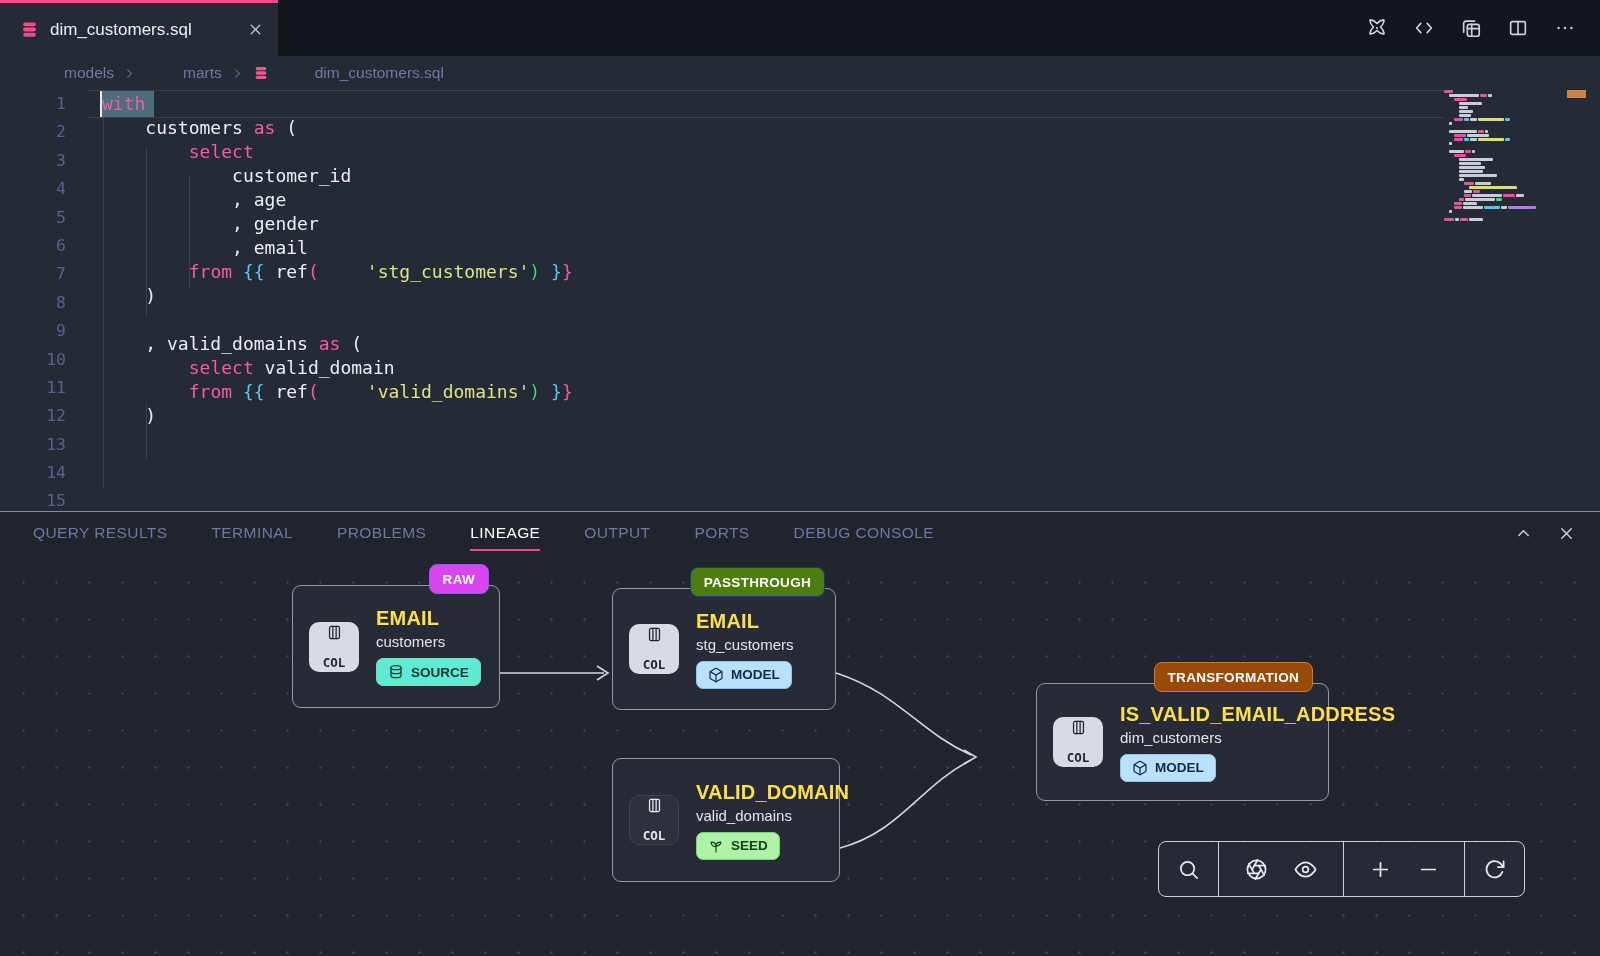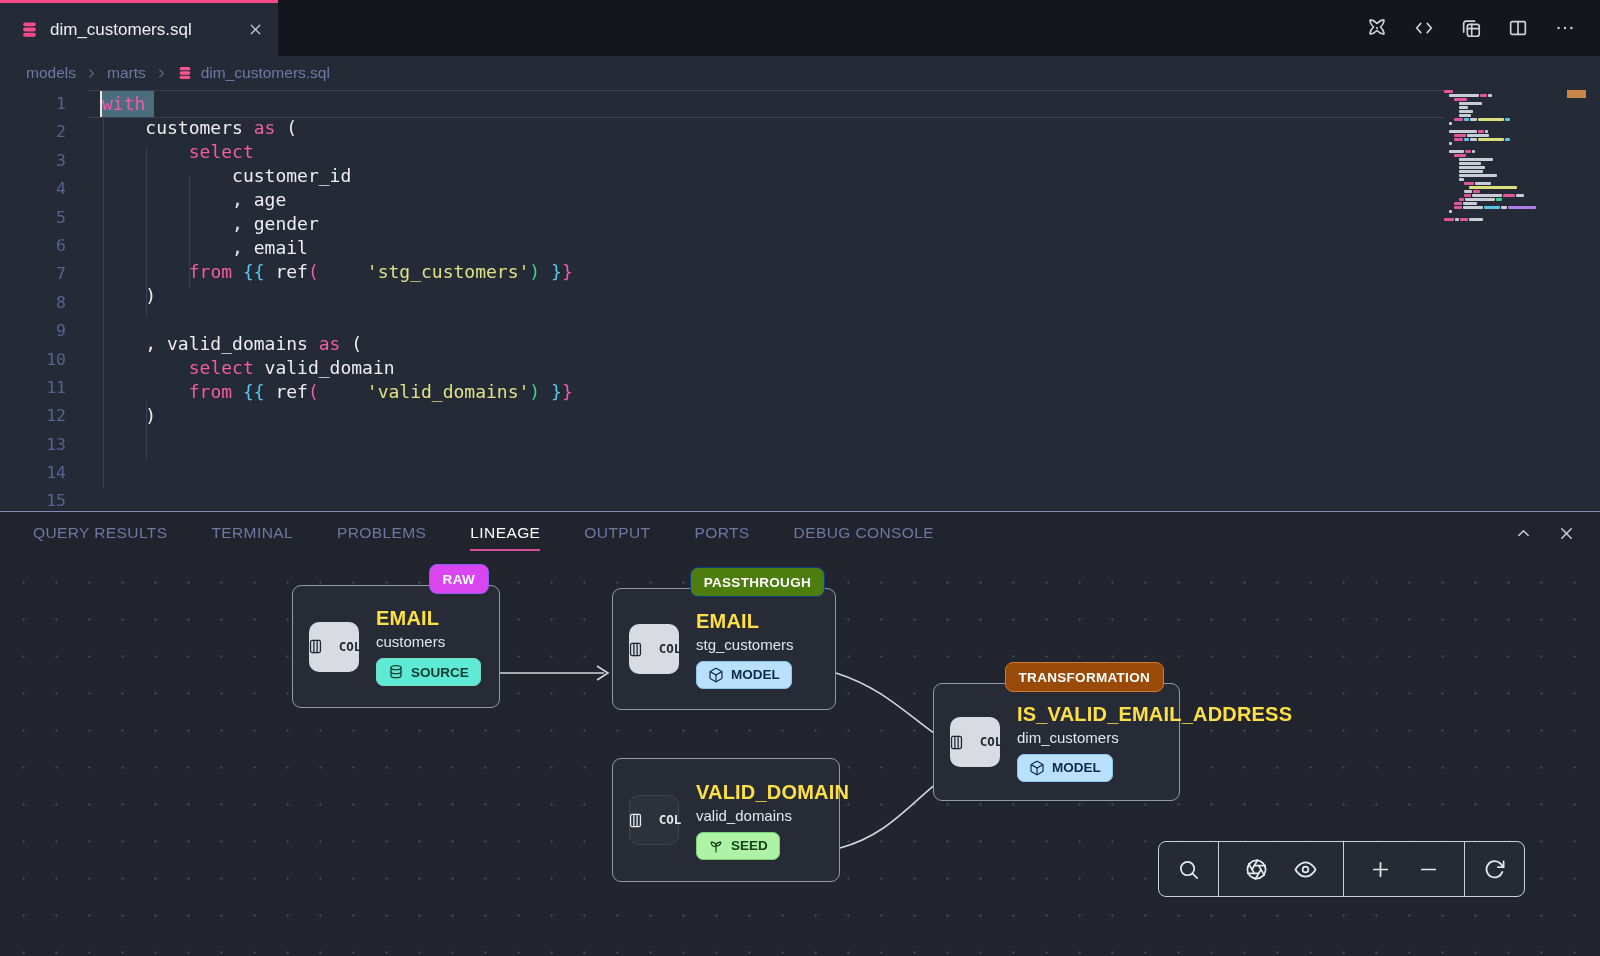--- a/index.html
+++ b/index.html
@@ -15,21 +15,21 @@
   .tab .close { margin-left:auto; width:17px; height:17px; color:#c3c6cf; }
   .tabbar-actions { margin-left:auto; display:flex; align-items:center; gap:25px; padding-right:24px; color:#cfd2d9; }
   .tabbar-actions .abtn { width:22px; height:22px; display:flex; cursor:pointer; }
   .tabbar-actions svg { width:100%; height:100%; }
 
   
   .breadcrumb { position:absolute; top:56px; left:0; right:0; height:34px; background:#252a37;
                 display:flex; align-items:center; gap:8px; padding-left:26px; color:#7079a6; font-size:15.5px; }
   .breadcrumb .sep { width:15px; height:15px; color:#5c6488; }
   .breadcrumb .dbicon { width:16px; height:16px; color:#f9548c; }
-  .crumb { cursor:pointer; }
+  .crumb { cursor:pointer;margin-left:38px; }
 
   
   .editor { position:absolute; top:90px; left:0; right:0; height:421px; background:#252a37; overflow:hidden;
             font-family:"DejaVu Sans Mono","Liberation Mono",monospace; }
   .curline { position:absolute; left:88px; right:156px; top:0; height:28.4px;
              border-top:1px solid #3b4152; border-bottom:1px solid #3b4152; }
   .gutter { position:absolute; left:0; top:0; width:66px; text-align:right; color:#57628e; font-size:16.5px; }
   .gutter div { height:28.4px; line-height:28.4px; }
   .code { position:absolute; left:0; top:0; right:140px; padding-left:102px; font-size:18px; color:#eceef2; white-space:pre; }
   .cl { height:24px; line-height:28.4px; }
@@ -57,21 +57,21 @@
              background-image:radial-gradient(circle,#3d424e 1.1px,transparent 1.45px);
              background-size:33px 37px; background-position:7px 9px; }
   .edges { position:absolute; inset:0; }
   .lnode { position:absolute; background:#272b35; border:1px solid #939aa5; border-radius:9px;
            display:flex; align-items:center; gap:17px; padding:0 16px; cursor:pointer; }
   .ltag { position:absolute; top:-22px; right:10px; height:30px; padding:0 13px; display:flex; align-items:center;
           border-radius:8px; color:#fff; font-size:13.5px; font-weight:700; letter-spacing:.3px; }
   .ltag.raw { background:#d946ef; border:1px solid #8a5cf0; }
   .ltag.passthrough { background:#4d7c0f; border:1.5px solid #0b3e86; }
   .ltag.transformation { background:#9a4a08; border:1.5px solid #cf7b28; right:15px; }
-  .lcol { width:50px; height:50px; border-radius:10px; display:flex; flex-direction:row;
+  .lcol { width:50px; height:50px; border-radius:10px; display:flex; flex-direction:column;
           align-items:center; justify-content:center; gap:15px; flex:0 0 auto; cursor:pointer; }
   .lcol.light { background:#d8dbe1; color:#23262e; }
   .lcol.dark  { background:#2c313c; color:#e7eaef; border:1px solid #3d4454; }
   .lcol svg { width:17px; height:17px; }
   .lcol span { font-family:"DejaVu Sans Mono","Liberation Mono",monospace; font-size:12.5px; font-weight:700; line-height:1.05; }
   .lbody { display:flex; flex-direction:column; gap:3px; }
   .ltitle { color:#fde047; font-size:20px; font-weight:700; letter-spacing:.2px; }
   .lsub { color:#e3e6ec; font-size:15px; }
   .lpill { margin-top:5px; display:inline-flex; align-items:center; gap:7px; height:28px; padding:0 11px;
            border-radius:7px; font-size:13.5px; font-weight:700; width:max-content; }
@@ -327,21 +327,21 @@
                 <svg viewBox="0 0 24 24" fill="none" stroke="currentColor" stroke-width="1.8" stroke-linecap="round" stroke-linejoin="round">
                   <path d="M12 21v-8"></path>
                   <path d="M12 13C12 9 9.5 6.2 4.8 6.2c0 4.6 3 6.8 7.2 6.8z"></path>
                   <path d="M12 11.5c.2-3.2 2.6-5.3 7.2-5.3-.3 4.1-2.9 5.6-7.2 5.6"></path>
                 </svg>
               </span>
               <span>SEED</span>
             </div>
           </div>
         </div>
-        <div class="lnode" style="left: 933px; top: 128px; width: 247px; height: 118px;">
+        <div class="lnode" style="left: 1036px; top: 128px; width: 293px; height: 118px;">
           <div class="ltag transformation">TRANSFORMATION</div>
           <div class="lcol light">
             <span style="display: flex;">
               <svg viewBox="0 0 24 24" fill="none" stroke="currentColor" stroke-width="1.8" stroke-linecap="round" stroke-linejoin="round">
                 <rect x="5" y="3.5" width="14" height="17" rx="2"></rect>
                 <line x1="9.7" y1="3.5" x2="9.7" y2="20.5"></line>
                 <line x1="14.3" y1="3.5" x2="14.3" y2="20.5"></line>
               </svg>
             </span>
             <span>COL</span>

